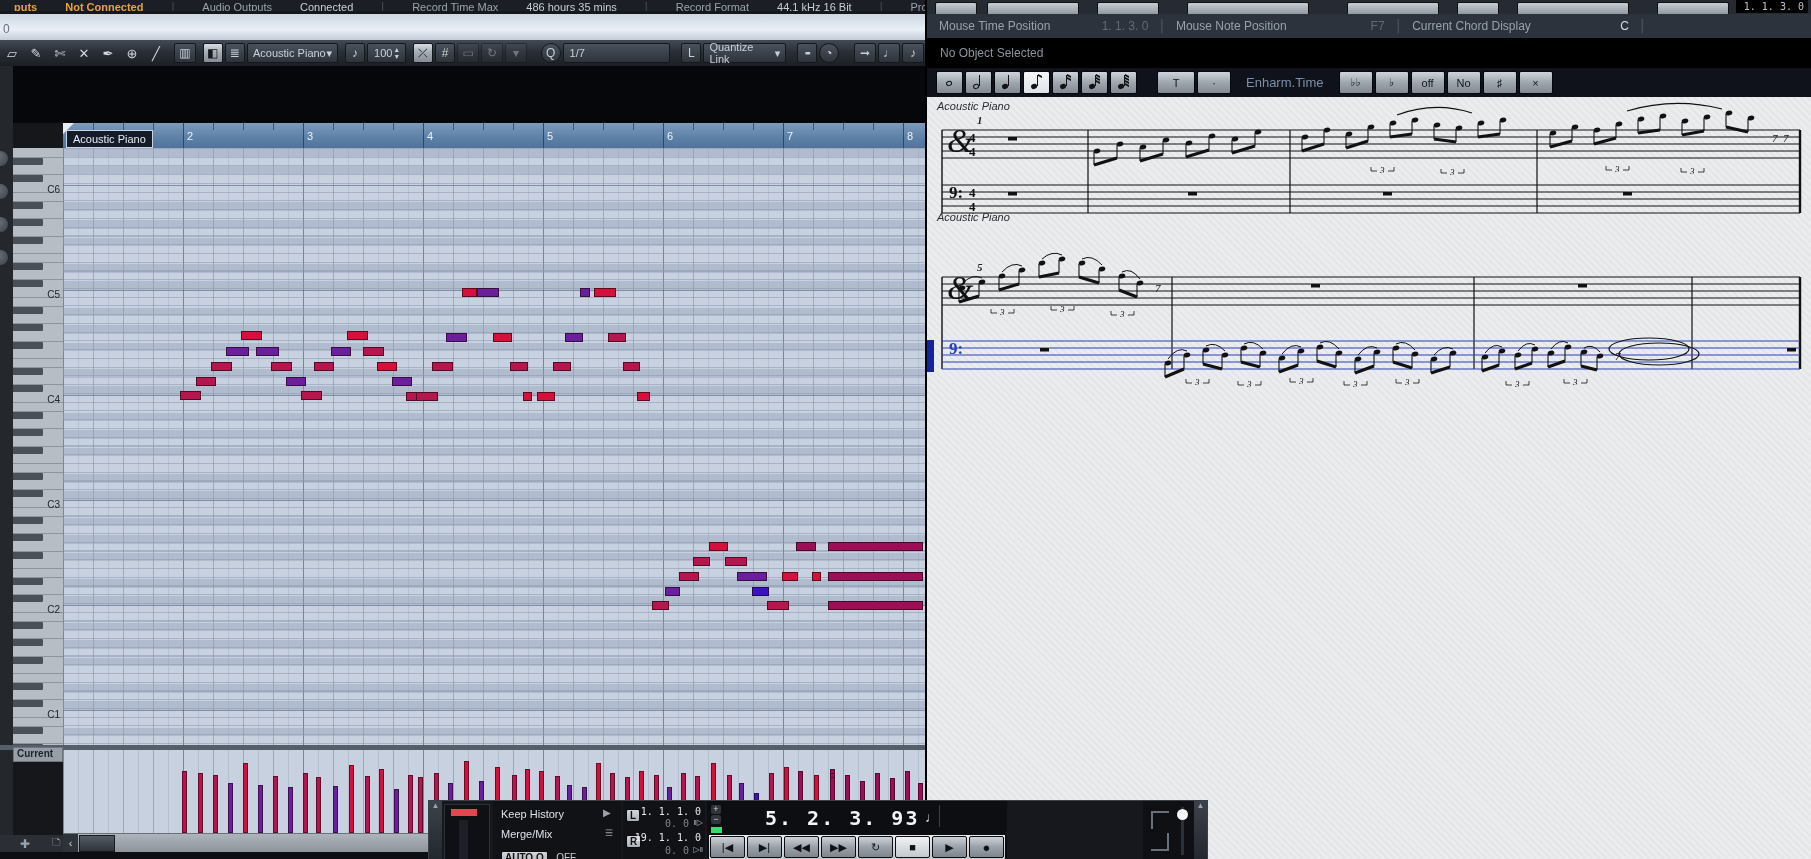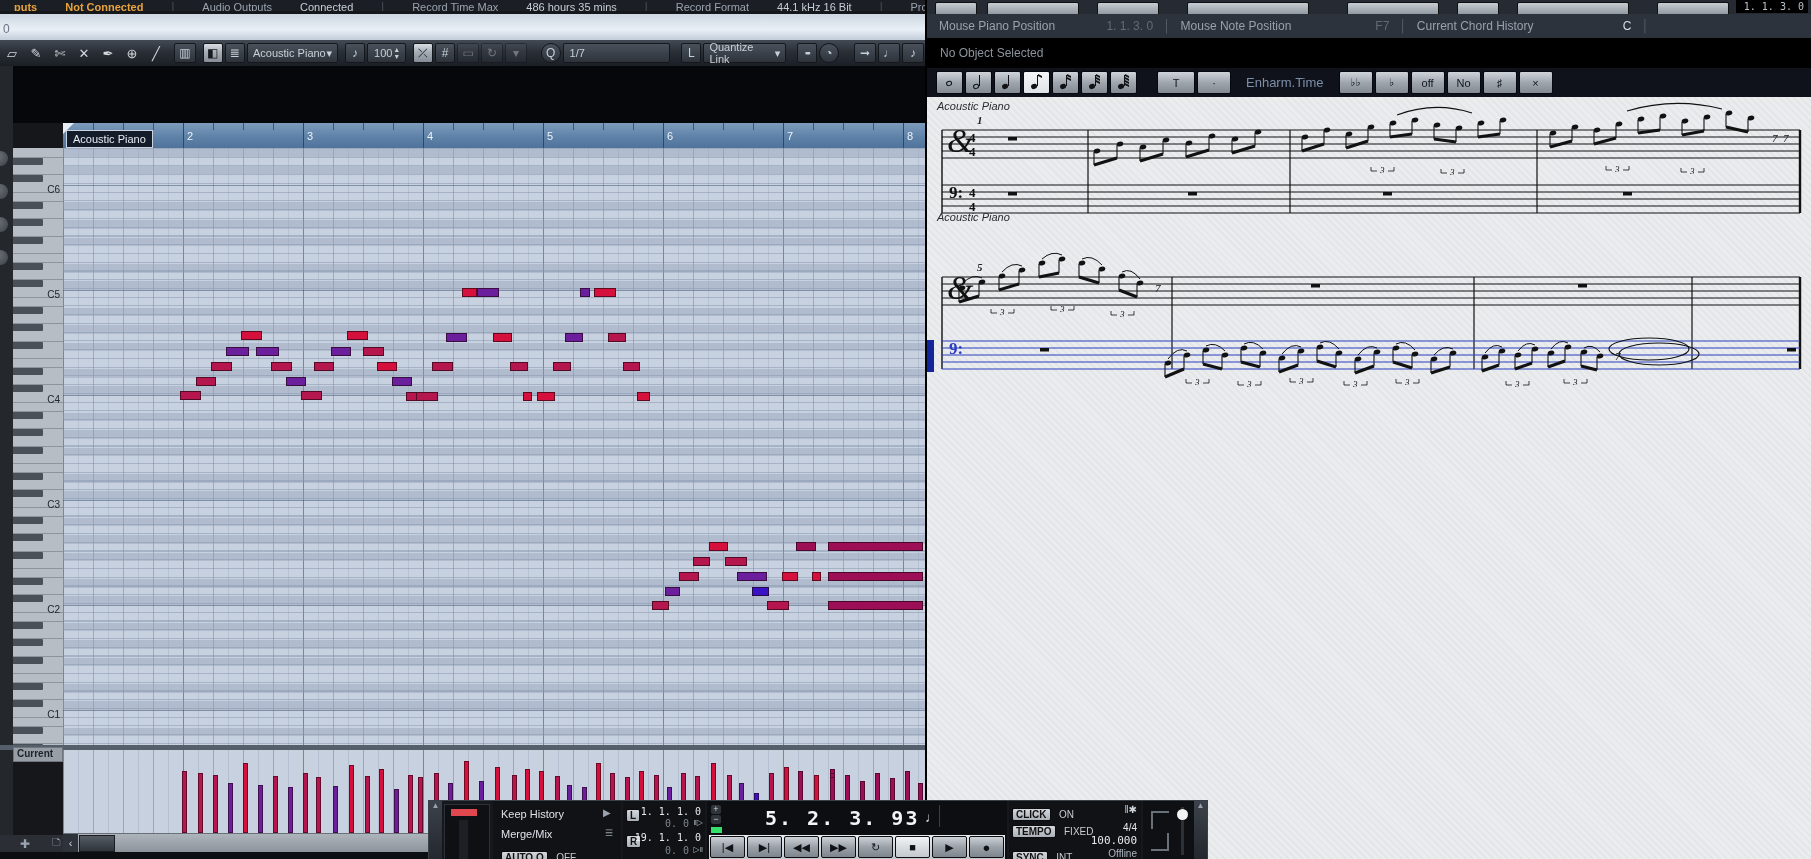--- a/index.html
+++ b/index.html
@@ -466,27 +466,27 @@
         <div style="position: absolute; left: 170px; top: 2px; width: 60px; height: 12px; background: linear-gradient(rgb(200, 205, 211), rgb(141, 148, 156)); border: 1px solid rgb(17, 17, 17); border-radius: 2px;"></div>
         <div style="position: absolute; left: 260px; top: 2px; width: 120px; height: 12px; background: linear-gradient(rgb(200, 205, 211), rgb(141, 148, 156)); border: 1px solid rgb(17, 17, 17); border-radius: 2px;"></div>
         <div style="position: absolute; left: 420px; top: 2px; width: 90px; height: 12px; background: linear-gradient(rgb(200, 205, 211), rgb(141, 148, 156)); border: 1px solid rgb(17, 17, 17); border-radius: 2px;"></div>
         <div style="position: absolute; left: 530px; top: 2px; width: 40px; height: 12px; background: linear-gradient(rgb(200, 205, 211), rgb(141, 148, 156)); border: 1px solid rgb(17, 17, 17); border-radius: 2px;"></div>
         <div style="position: absolute; left: 590px; top: 2px; width: 110px; height: 12px; background: linear-gradient(rgb(200, 205, 211), rgb(141, 148, 156)); border: 1px solid rgb(17, 17, 17); border-radius: 2px;"></div>
         <div style="position: absolute; left: 730px; top: 2px; width: 70px; height: 12px; background: linear-gradient(rgb(200, 205, 211), rgb(141, 148, 156)); border: 1px solid rgb(17, 17, 17); border-radius: 2px;"></div>
       </div>
     <div id="sc-toptime" class="mono">1. 1. 3.  0</div>
     <div id="sc-status">
         <div style="width: 12px;"></div>
-        <div>Mouse Piano Position</div>
+        <div>Mouse Time Position</div>
         <div class="val" style="margin-left: 28px; min-width: 70px; text-align: right;">1. 1. 3.  0</div>
         <div class="sep">│</div>
         <div>Mouse Note Position</div>
         <div class="val" style="margin-left: 28px; min-width: 70px; text-align: right;">F7</div>
         <div class="sep">│</div>
-        <div>Current Chord History</div>
+        <div>Current Chord Display</div>
         <div class="bright" style="margin-left: 28px; min-width: 70px; text-align: right;">C</div>
         <div class="sep">│</div>
       </div>
     <div id="sc-info">No Object Selected</div>
     <div id="sc-tools">
       <div style="width:8px"></div>
       <div id="notebtns" style="display:flex">
           <div class="nvbtn">
             <div class="nh hollow" style="top: 9px; left: 9px;"></div>
           </div>
@@ -864,35 +864,20 @@
           <div class="tp-btn">|◀</div>
           <div class="tp-btn">▶|</div>
           <div class="tp-btn">◀◀</div>
           <div class="tp-btn">▶▶</div>
           <div class="tp-btn">↻</div>
           <div class="tp-btn lit">■</div>
           <div class="tp-btn">▶</div>
           <div class="tp-btn" style="font-size: 13px;">●</div>
         </div>
     </div>
-    <div class="abs" style="left:580px;top:0;width:132px;height:59px;background:#101216">
-      <div class="abs" style="left:3px;top:3px">
-        <span class="tp-chip">CLICK</span>
-        <span style="font-size:10px;color:#c6ccd3;margin-left:4px">ON</span></div>
-      <div class="abs" style="right:4px;top:3px;font-size:10px;color:#cfd5db">‖✱</div>
-      <div class="abs" style="left:3px;top:20px">
-        <span class="tp-chip">TEMPO</span>
-        <span style="font-size:10px;color:#c6ccd3;margin-left:4px">FIXED</span></div>
-      <div class="abs" style="right:4px;top:21px;font-size:10px;color:#e6eaee">4/4</div>
-      <div class="abs mono" style="right:4px;top:33px;font-size:11px;color:#e6eaee">100.000</div>
-      <div class="abs" style="left:3px;top:46px">
-        <span class="tp-chip">SYNC</span>
-        <span style="font-size:10px;color:#c6ccd3;margin-left:4px">INT</span></div>
-      <div class="abs" style="right:4px;top:47px;font-size:10px;color:#aeb6bf">Offline</div>
-    </div>
     <div class="abs" style="left:714px;top:0;width:52px;height:59px;background:#0e1013">
       <div class="abs" style="left:8px;top:10px;width:16px;height:16px;border-top:2px solid #6a7078;border-left:2px solid #6a7078"></div>
       <div class="abs" style="left:8px;top:32px;width:16px;height:16px;border-bottom:2px solid #6a7078;border-right:2px solid #6a7078"></div>
       <div class="abs" style="left:38px;top:6px;width:3px;height:48px;background:#2c3138"></div>
       <div class="abs" style="left:34px;top:8px;width:11px;height:11px;border-radius:50%;background:#f2f4f6"></div>
     </div>
     <div class="tp-arrowcol" style="right:0">▲</div>
   </div>
 
 </div>

